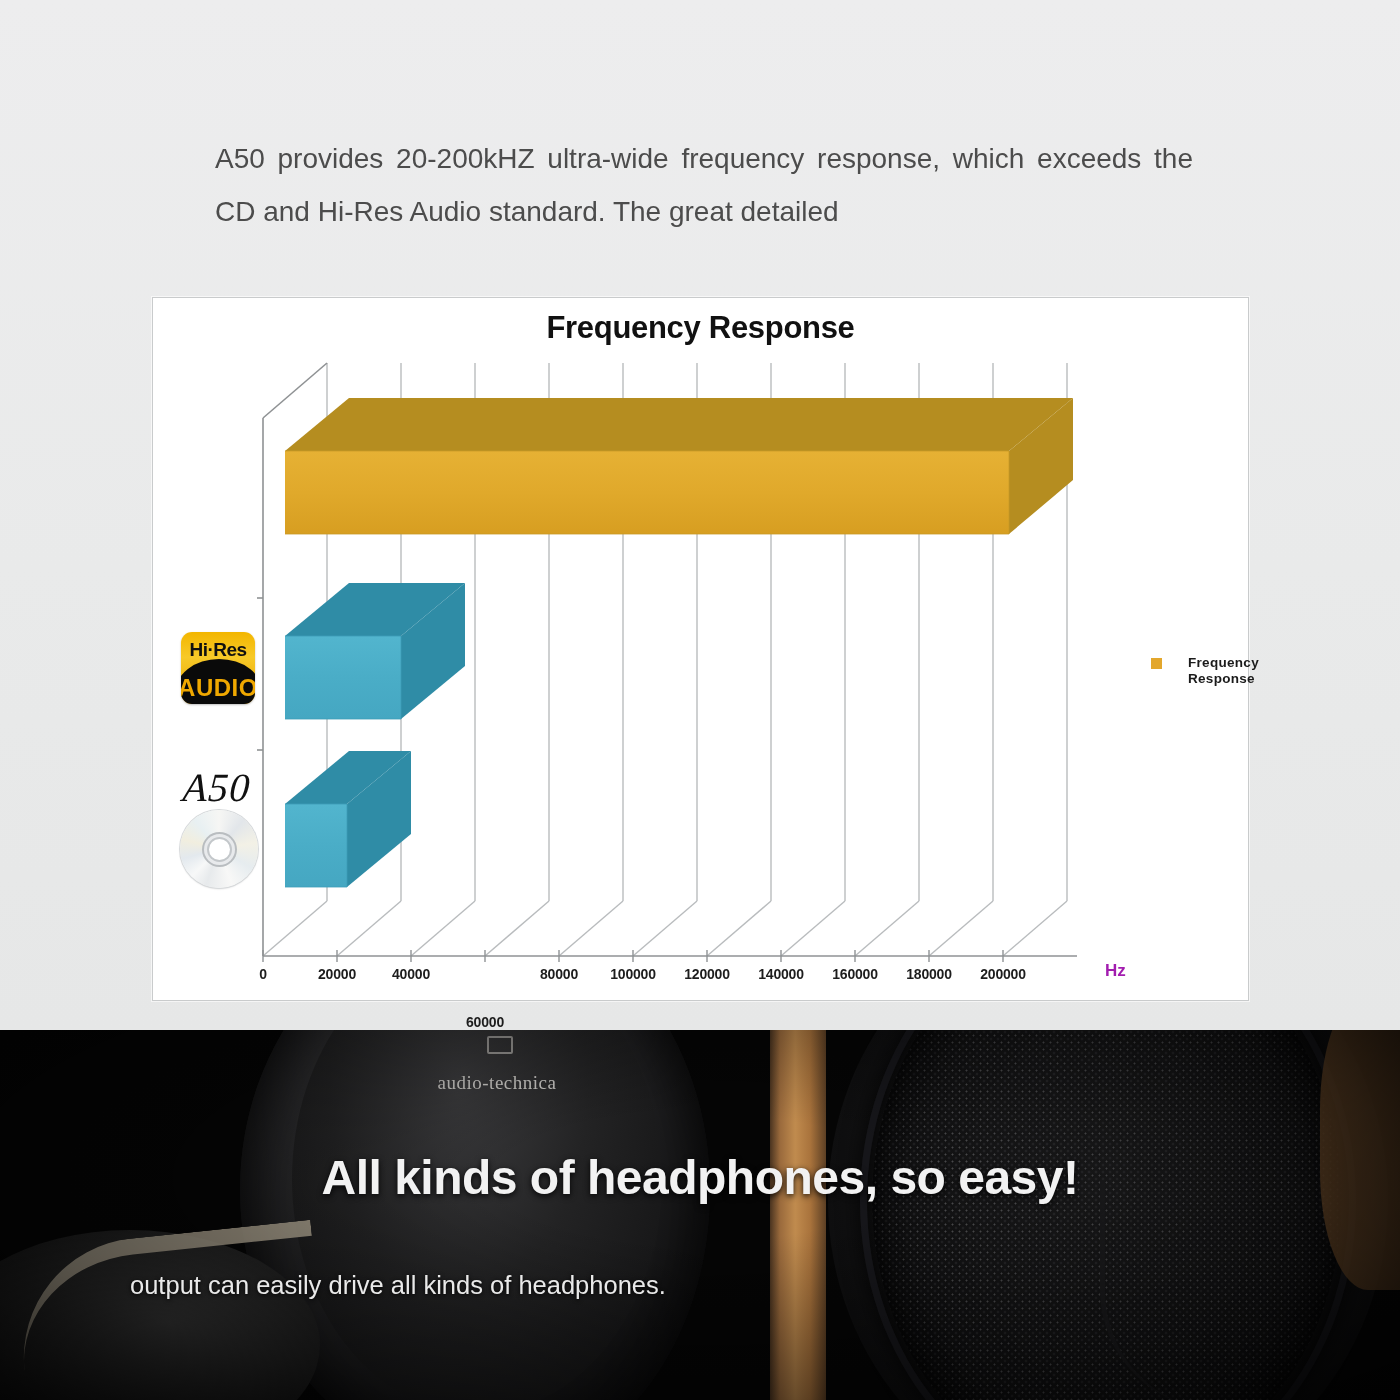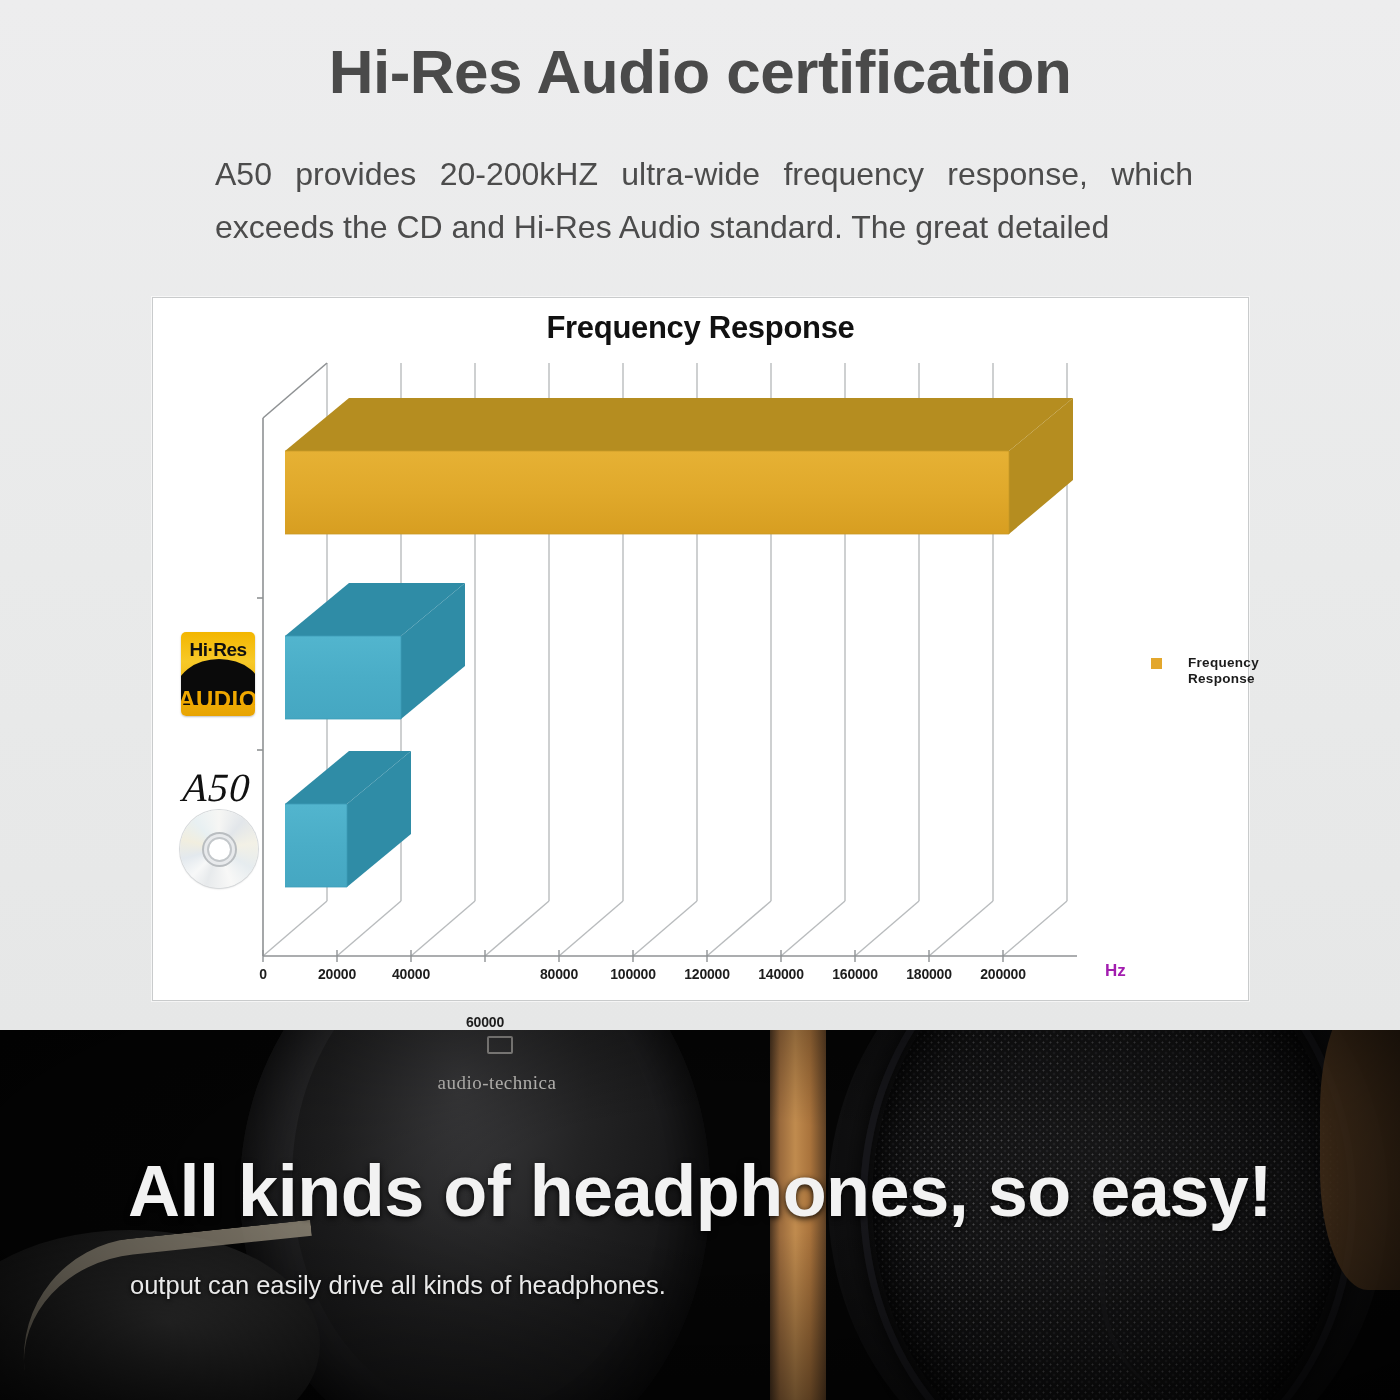--- a/index.html
+++ b/index.html
@@ -19,22 +19,22 @@
 
   #page-title{
     position:absolute; left:0; top:36px; width:1400px;
     text-align:center;
     font-size:62px; font-weight:bold; letter-spacing:-0.5px;
     color:#4a4a4a;
     font-family:"Liberation Sans", sans-serif;
   }
 
   #intro-paragraph{
-    position:absolute; left:215px; top:148px; width:978px;
-    font-size:32px; line-height:53px;
+    position:absolute; left:215px; top:132px; width:978px;
+    font-size:28px; line-height:53px;
     color:#4c4c4c;
     text-align:justify;
     text-justify:inter-word;
     font-family:"Liberation Sans", sans-serif;
   }
   #intro-paragraph .lastline{ text-align:left; display:block; }
 
   
   #chart-card{
     position:absolute; left:152px; top:297px; width:1097px; height:704px;
@@ -58,23 +58,23 @@
     font-size:40px; font-style:italic; font-weight:500;
     font-family:"Liberation Serif", serif;
     color:#111;
     letter-spacing:1px;
     transform:skewX(-4deg);
   }
 
   
   #hires-logo{
     position:absolute; left:28px; top:334px;
-    width:74px; height:84px;
+    width:74px; height:72px;
     background:linear-gradient(180deg,#f3b600 0%, #f7c928 35%, #e8a300 100%);
-    border-radius:5px;
+    border-radius:11px;
     overflow:hidden;
     box-shadow:0 1px 2px rgba(0,0,0,0.25);
   }
   #hires-logo .hr-top{
     position:absolute; left:0; top:0; width:100%; height:36px;
     display:flex; align-items:center; justify-content:center;
     font-size:19px; font-weight:bold; color:#101010;
     letter-spacing:-0.5px;
     font-family:"Liberation Sans", sans-serif;
   }
@@ -210,37 +210,36 @@
     transform:rotate(-6deg); opacity:0.85;
   }
   .dark-vignette{
     position:absolute; inset:0;
     background:radial-gradient(ellipse at 50% 40%, rgba(0,0,0,0) 20%, rgba(0,0,0,0.45) 70%, rgba(0,0,0,0.8) 100%);
   }
 
   #bottom-heading{
     position:absolute; left:0; top:120px; width:1400px;
     text-align:center;
-    font-size:72px; font-weight:bold; color:#f2f2f2;
+    font-size:48px; font-weight:bold; color:#f2f2f2;
     letter-spacing:-0.5px;
     text-shadow:0 2px 6px rgba(0,0,0,0.9);
   }
   #bottom-paragraph{
     position:absolute; left:130px; top:228px; width:1148px;
     font-size:25.5px; line-height:54px; color:#e9e9e9;
     text-shadow:0 1px 4px rgba(0,0,0,0.95);
   }
   #bottom-paragraph .l2{ display:block; }
 </style>
 </head>
 <body>
 
 <div id="top-section">
 
-  <div id="page-title">Hi-Res Audio certification</div>
 
   <div id="intro-paragraph">
     <span>A50 provides 20-200kHZ ultra-wide frequency response, which</span>
     <span>exceeds the CD and Hi-Res Audio standard. The great detailed</span>
   </div>
 
   <div id="chart-card">
 
     <div id="chart-title">Frequency Response</div>
 

